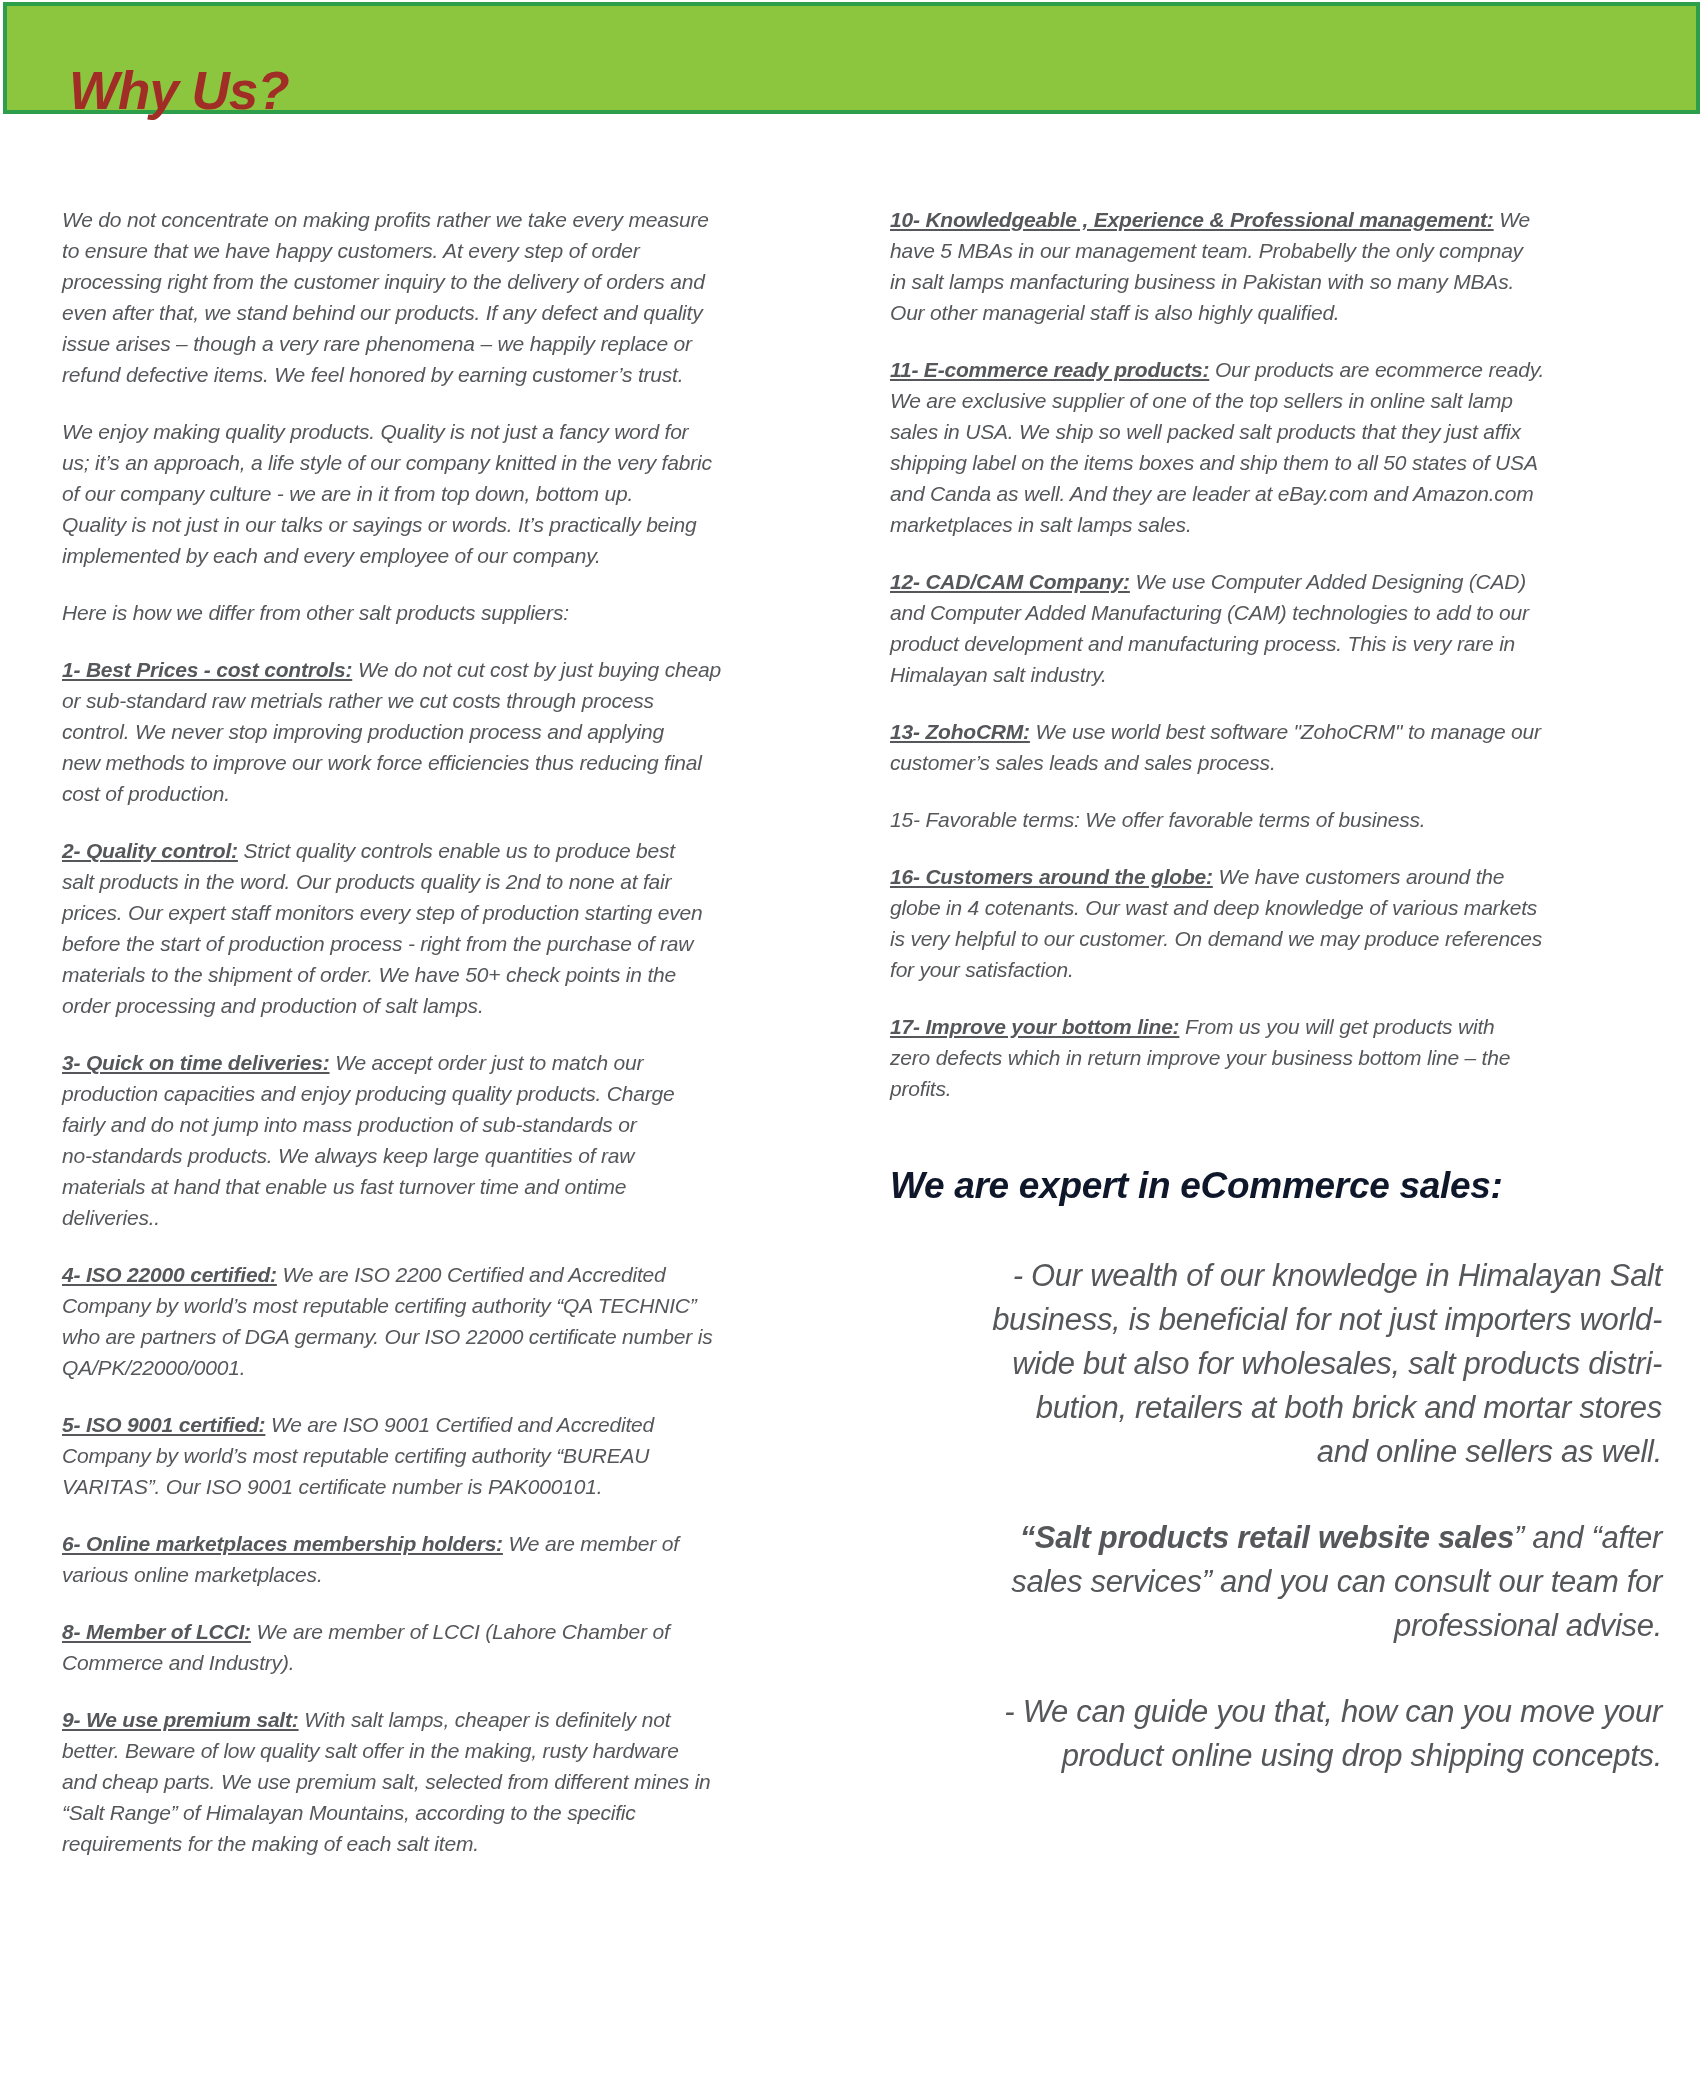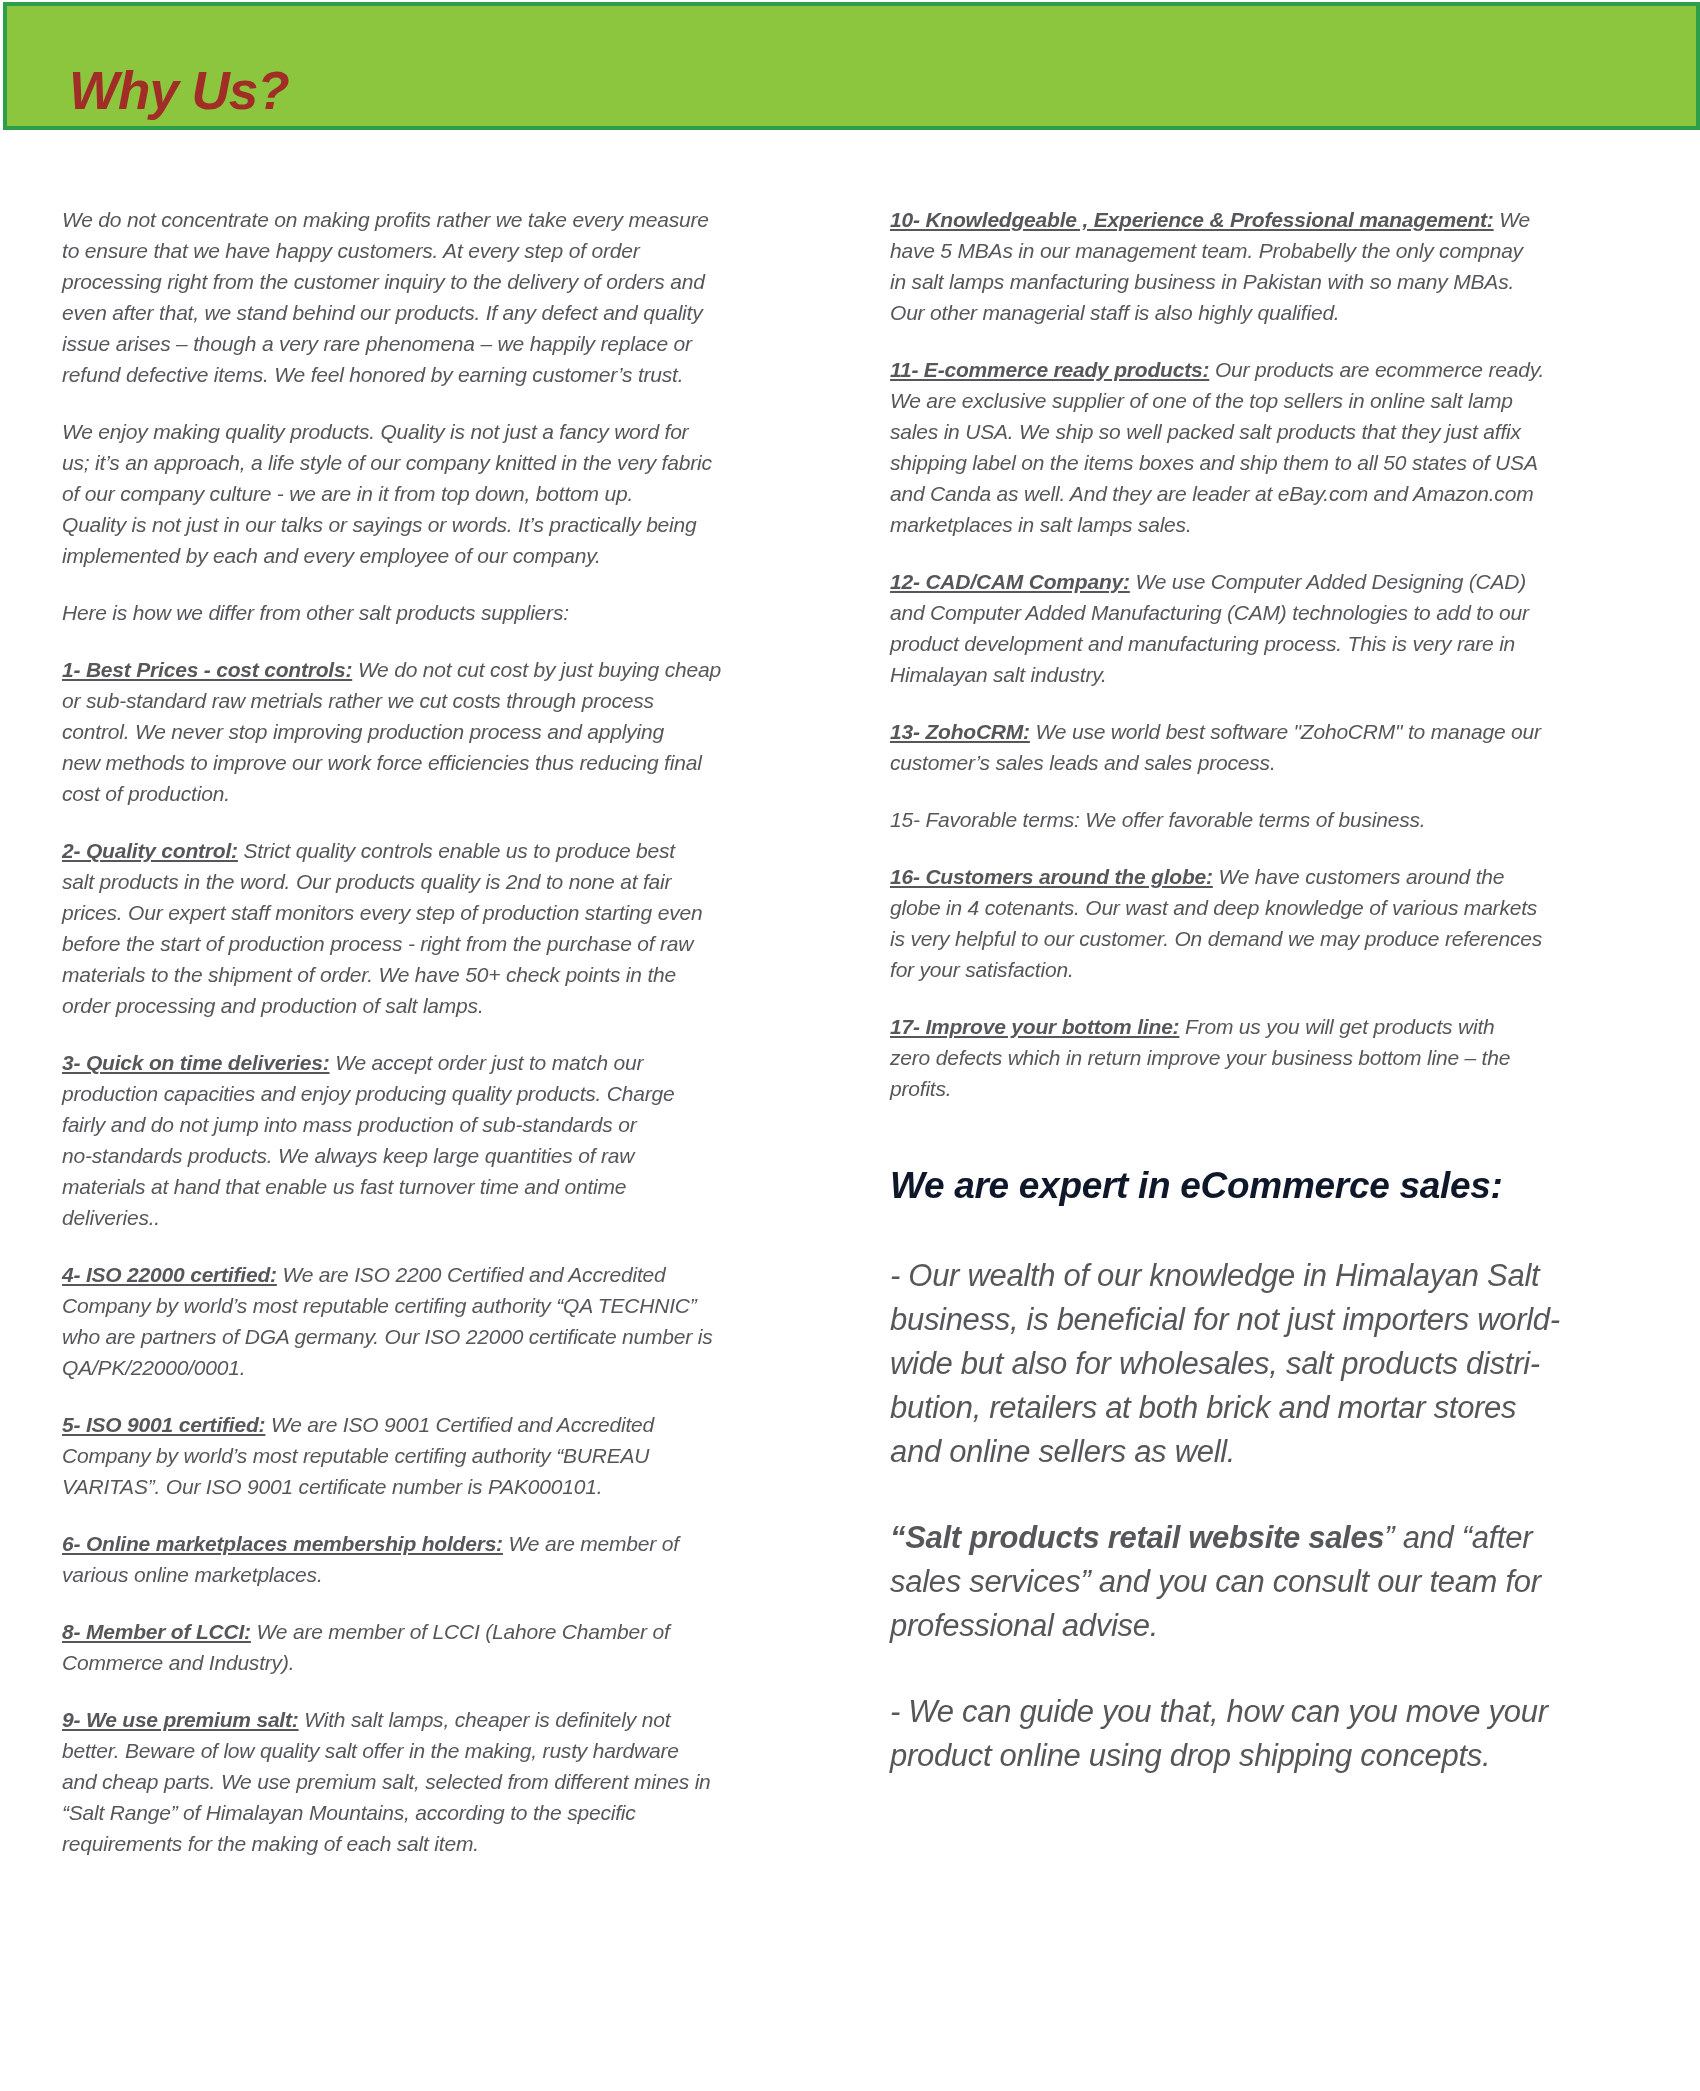--- a/index.html
+++ b/index.html
@@ -7,21 +7,21 @@
     position:relative;
     width:1700px;
     height:2091px;
     background:#ffffff;
     overflow:hidden;
     font-family:"Liberation Sans","DejaVu Sans",sans-serif;
   }
   .banner{
     position:absolute;
     left:3px; top:2px; right:0;
-    height:128px;
+    height:112px;
     background:#8cc63f;
     border:4px solid #2d9f4a;
     box-sizing:border-box;
   }
   .page-title{
     font-style:italic;
     font-weight:bold;
     font-size:53px;
     letter-spacing:-1px;
     color:#a12d27;
@@ -54,20 +54,21 @@
     margin:60px 0 46px 0;
     line-height:1.2;
     letter-spacing:-0.3px;
   }
   p.big-para{
     margin:0 0 42px 0;
     font-size:31px;
     line-height:44px;
     letter-spacing:-0.3px;
     white-space:pre-line;
+    text-align:right;
   }
   p.big-para strong{font-weight:bold;}
 </style>
 </head>
 <body>
 
 <div class="page">
   <div class="banner">
     <div class="page-title">Why Us?</div>
   </div>

